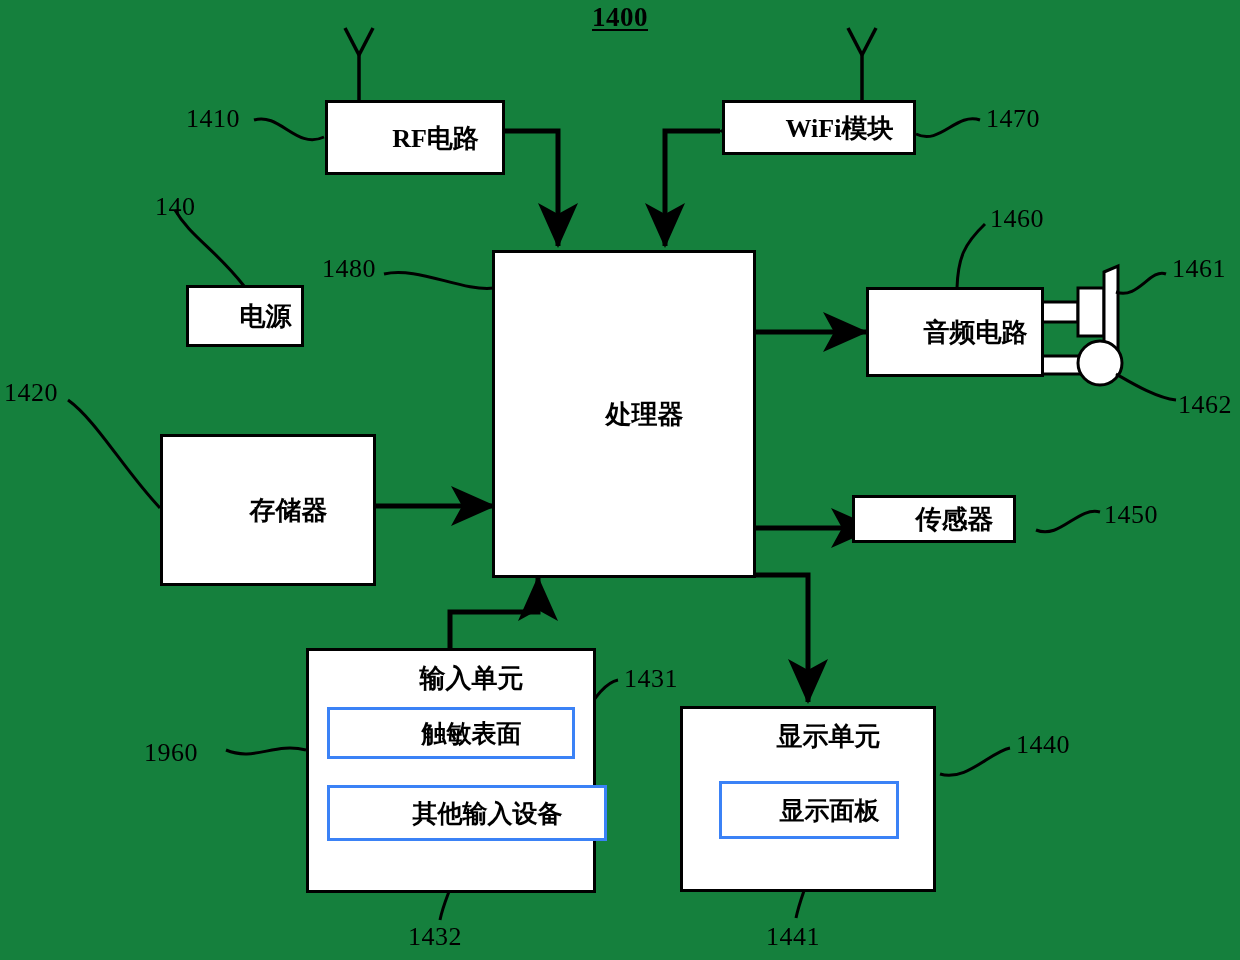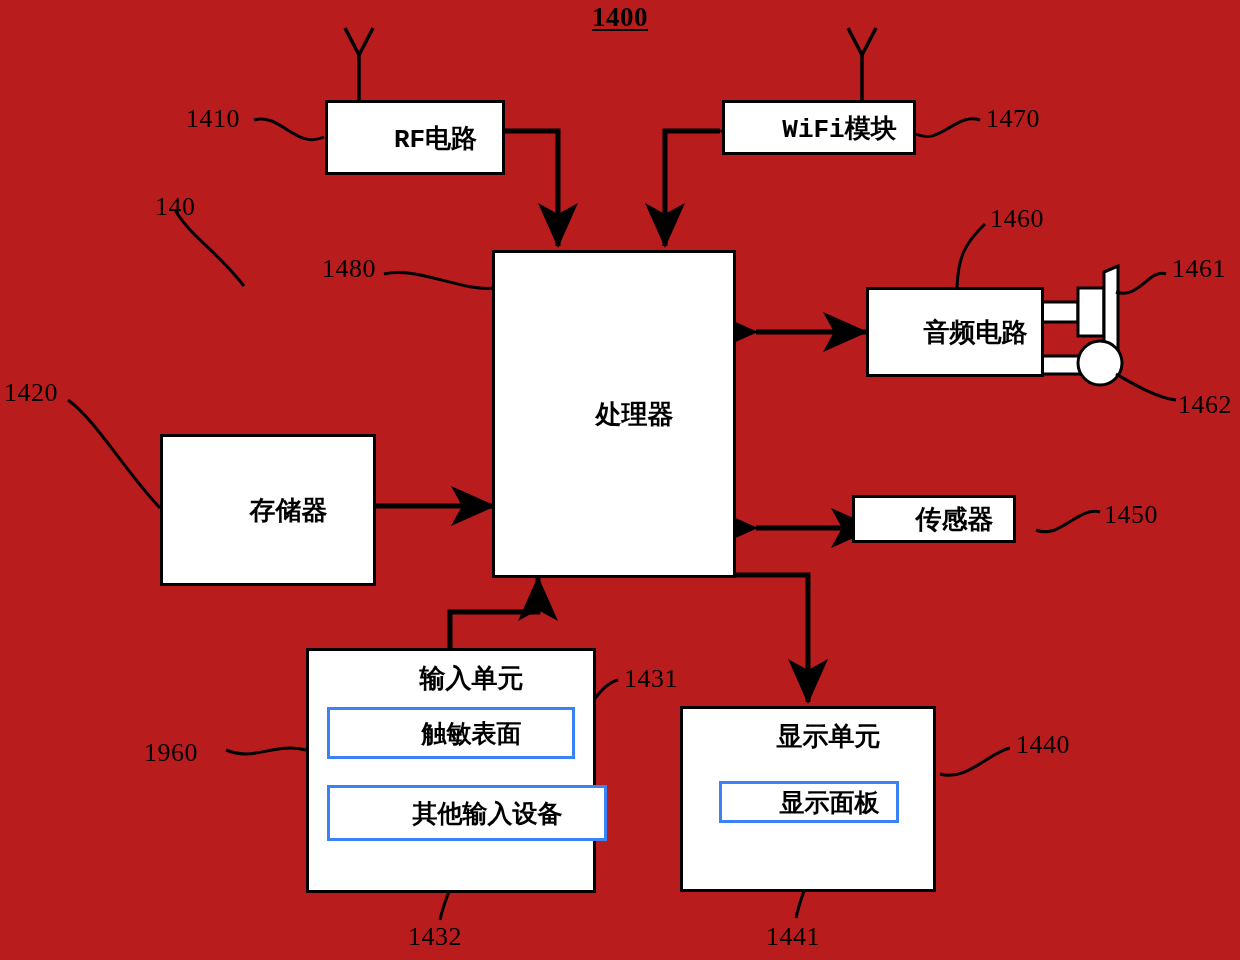--- a/index.html
+++ b/index.html
@@ -8,21 +8,21 @@
     padding: 0;
     background: #ffffff;
   }
   body {
     font-family: "Liberation Serif", "DejaVu Serif", serif;
   }
   #figure {
     position: relative;
     width: 1240px;
     height: 960px;
-    background: #b91c1c;
+    background: #15803d;
     overflow: hidden;
   }
   #svg-layer {
     position: absolute;
     left: 0;
     top: 0;
     width: 1240px;
     height: 960px;
   }
   .fig-title {
@@ -56,21 +56,21 @@
     position: absolute;
     border: 3px solid #3b82f6;
     background: #ffffff;
     box-sizing: border-box;
   }
   .blabel {
     position: absolute;
     left: 0;
     right: 0;
     text-align: center;
-    font-family: Liberation Mono, monospace;
+    font-family: Liberation Serif, serif;
     font-weight: 700;
     color: #000;
     white-space: nowrap;
     margin-left: 41px;
   }
   .center-label {
     top: 50%;
     transform: translateY(-50%);
   }
   .top-label {
@@ -181,22 +181,25 @@
   <div class="fig-title">1400</div>
 
   <div class="box" style="left:325px; top:100px; width:180px; height:75px;">
     <div class="blabel center-label s26">RF电路</div>
   </div>
 
   <div class="box" style="left:722px; top:100px; width:194px; height:55px;">
     <div class="blabel center-label s26">WiFi模块</div>
   </div>
 
-
-  <div class="box" style="left:492px; top:250px; width:244px; height:328px;">
+  <div class="box" style="left:186px; top:285px; width:118px; height:62px;">
+    <div class="blabel center-label s26">电源</div>
+  </div>
+
+  <div class="box" style="left:492px; top:250px; width:264px; height:328px;">
     <div class="blabel center-label s26">处理器</div>
   </div>
 
   <div class="box" style="left:866px; top:287px; width:178px; height:90px;">
     <div class="blabel center-label s26">音频电路</div>
   </div>
 
   <div class="box" style="left:160px; top:434px; width:216px; height:152px;">
     <div class="blabel center-label s26">存储器</div>
   </div>
@@ -213,21 +216,21 @@
     </div>
 
     <div class="box-inner" style="left:18px; top:134px; width:280px; height:56px;">
       <div class="blabel center-label s25">其他输入设备</div>
     </div>
   </div>
 
   <div class="box" style="left:680px; top:706px; width:256px; height:186px;">
     <div class="blabel top-label s26">显示单元</div>
 
-    <div class="box-inner" style="left:36px; top:72px; width:180px; height:42px;">
+    <div class="box-inner" style="left:36px; top:72px; width:180px; height:58px;">
       <div class="blabel center-label s25">显示面板</div>
     </div>
   </div>
 
   <div class="ref-num" style="left:186px; top:104px;">1410</div>
 
   <div class="ref-num" style="left:986px; top:104px;">1470</div>
 
   <div class="ref-num" style="left:155px; top:192px;text-align:right;">140</div>
 

